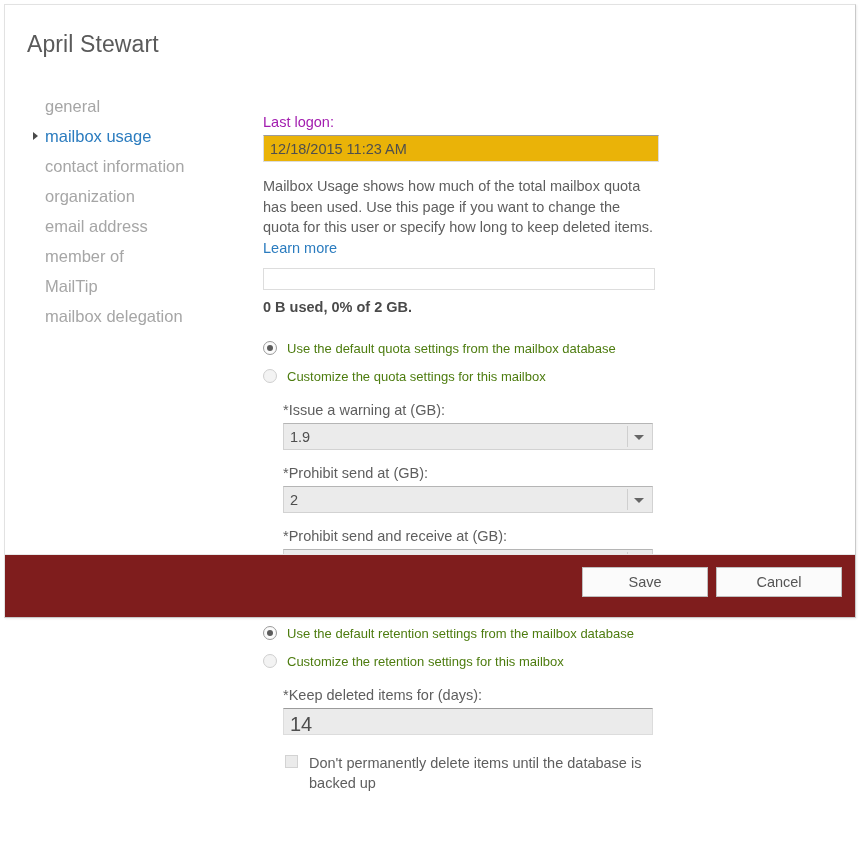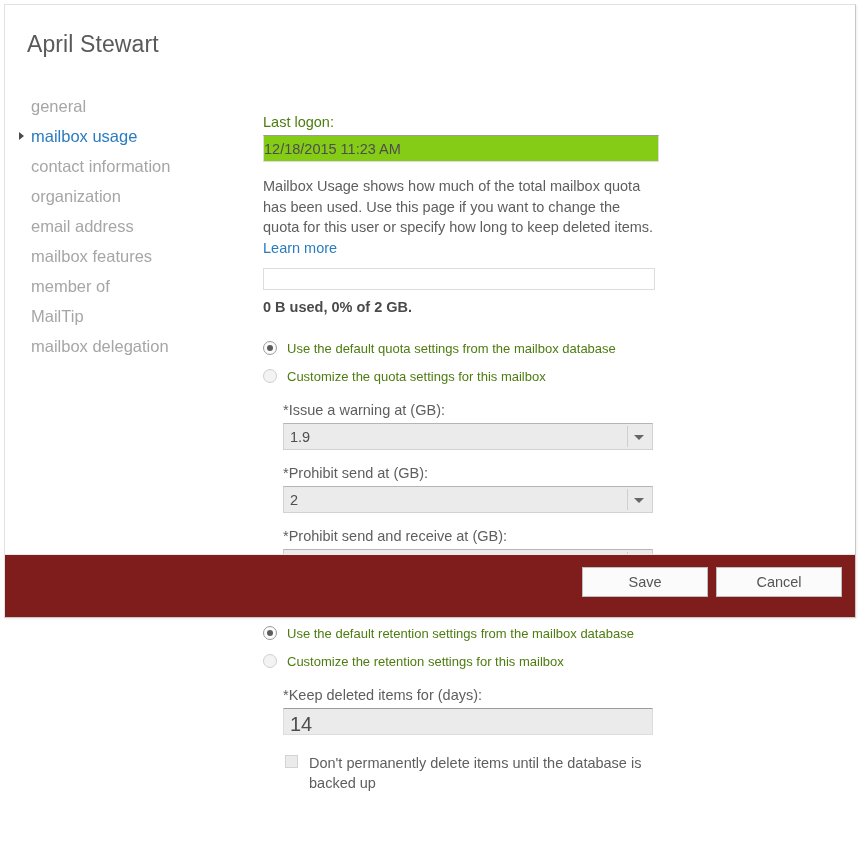--- a/index.html
+++ b/index.html
@@ -43,21 +43,21 @@
     top: 26px;
     font-size: 23px;
     font-weight: 400;
     color: #5a5a5a;
     letter-spacing: 0.1px;
   }
 
   
   .sidebar {
     position: absolute;
-    left: 18px;
+    left: 32px;
     top: 86px;
     width: 215px;
   }
   .nav-item {
     position: relative;
     font-size: 16.5px;
     color: #a6a6a6;
     line-height: 30px;
     height: 30px;
     padding-left: 8px;
@@ -82,33 +82,33 @@
   
   .content {
     position: absolute;
     left: 258px;
     top: 108px;
     width: 400px;
   }
 
   .field-label {
     font-size: 14.5px;
-    color: #4d7c0f;
+    color: #a21caf;
     margin-bottom: 4px;
     line-height: 18px;
   }
 
   .readonly-input {
     box-sizing: border-box;
     width: 396px;
     height: 27px;
-    background: #84cc16;
+    background: #eab308;
     border: 1px solid #dcdcdc;
     border-top: 1px solid #9b9b9b;
-    padding: 2px 0;
+    padding: 2px 6px;
     font-size: 14.5px;
     color: #4e4e4e;
     line-height: 23px;
     white-space: nowrap;
     overflow: hidden;
   }
 
   .description {
     margin-top: 14px;
     font-size: 14.5px;
@@ -309,23 +309,20 @@
       <div class="nav-item">
         <span>contact information</span>
       </div>
       <div class="nav-item">
         <span>organization</span>
       </div>
       <div class="nav-item">
         <span>email address</span>
       </div>
       <div class="nav-item">
-        <span>mailbox features</span>
-      </div>
-      <div class="nav-item">
         <span>member of</span>
       </div>
       <div class="nav-item">
         <span>MailTip</span>
       </div>
       <div class="nav-item">
         <span>mailbox delegation</span>
       </div>
     </div>
 

